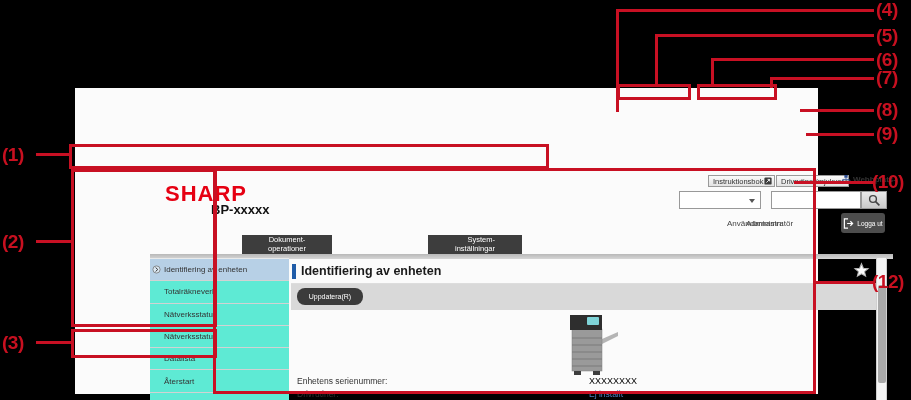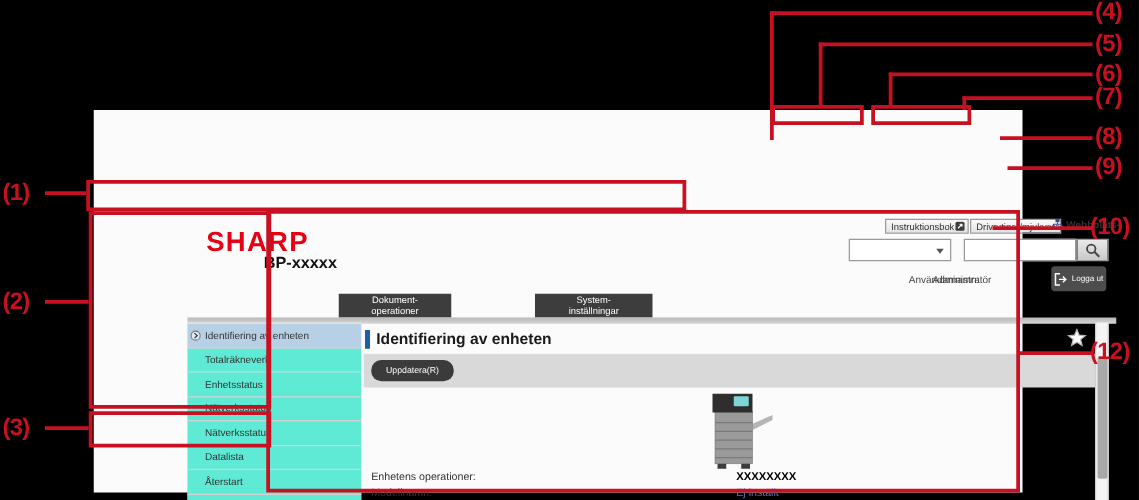--- a/index.html
+++ b/index.html
@@ -61,21 +61,21 @@
   .m-title-rule{position:absolute;left:216px;top:195px;width:585px;height:1px;background:#ddd;}
   .toolbar{position:absolute;left:216px;top:196px;width:585px;height:26px;background:#d9d9d9;}
   .update-btn{position:absolute;left:222px;top:200px;width:66px;height:17px;background:#3b3b3b;
               border-radius:8px;color:#fff;font-size:7px;display:flex;align-items:center;
               justify-content:center;cursor:pointer;}
   .star{position:absolute;left:778px;top:174px;width:17px;height:17px;cursor:pointer;}
   .printer{position:absolute;left:490px;top:224px;}
   .info-row{position:absolute;left:222px;width:570px;height:12px;font-size:8.5px;color:#333;}
   .info-row .lbl{position:absolute;left:0;}
   .info-row .val{position:absolute;left:292px;color:#333;}
-  .val[data-state="bold"]{font-weight:bold;color:#000;font-size:9px;}
+  .val[data-state="bold"]{font-weight:normal;color:#000;font-size:9px;}
   .val[data-state="link"]{color:#4d7fbe;cursor:pointer;}
 
   
   .scroll-track{position:absolute;left:801px;top:170px;width:11px;height:224px;background:#f4f4f4;
                 border-left:1px solid #cfcfcf;border-right:1px solid #cfcfcf;}
   .scroll-thumb{position:absolute;left:802.5px;top:197px;width:8px;height:98px;background:#a9a9a9;
                 border-radius:2px;cursor:pointer;}
 
   
   .co-label{position:absolute;color:#c81020;font-size:19px;font-weight:800;line-height:20px;
@@ -132,40 +132,37 @@
     <span class="user-line" style="left:652px;">Användarnamn:</span>
     <span class="user-line" style="left:671px;">Administratör</span>
     <div class="logout-btn">
       <svg width="11" height="11" viewBox="0 0 12 12">
         <path d="M5.5 1 H1.5 V11 H5.5" stroke="#fff" stroke-width="1.3" fill="none"></path>
         <path d="M4.5 6 H10 M8 3.5 L10.5 6 L8 8.5" stroke="#fff" stroke-width="1.3" fill="none"></path>
       </svg>
       <span>Logga ut</span>
     </div>
 
-    <div class="tab dark" style="left:167px;width:90px;margin-left:29px;">Dokument-
+    <div class="tab dark" style="left:167px;width:90px;">Dokument-
 operationer</div>
-    <div class="tab dark" style="left:353px;width:94px;">System-
+    <div class="tab dark" style="left:353px;width:94px;text-align:right;">System-
 inställningar</div>
     <div class="tab-strip"></div>
 
     <div class="side-bg"></div>
     <div class="side-menu">
       <div class="side-item selected">
         <svg class="sel-ico" viewBox="0 0 10 10">
           <circle cx="5" cy="5" r="4" fill="#dce9f4" stroke="#777" stroke-width="0.9"></circle>
           <path d="M4 2.8 L6.4 5 L4 7.2" stroke="#333" stroke-width="1.1" fill="none"></path>
         </svg>
         <span>Identifiering av enheten</span>
       </div>
       <div class="side-item">
           <span>Totalräkneverk</span>
-        </div>
-      <div class="side-item">
-          <span>Enhetsstatus</span>
         </div>
       <div class="side-item">
           <span>Nätverksstatus</span>
         </div>
       <div class="side-item">
           <span>Nätverksstatus</span>
         </div>
       <div class="side-item">
           <span>Datalista</span>
         </div>
@@ -192,25 +189,25 @@
       <line x1="7" y1="26" x2="37" y2="26" stroke="#7a7a7a"></line>
       <line x1="7" y1="33" x2="37" y2="33" stroke="#7a7a7a"></line>
       <line x1="7" y1="40" x2="37" y2="40" stroke="#7a7a7a"></line>
       <line x1="7" y1="47" x2="37" y2="47" stroke="#7a7a7a"></line>
       <line x1="7" y1="54" x2="37" y2="54" stroke="#7a7a7a"></line>
       <rect x="9" y="59" width="7" height="4" fill="#3c3c3c"></rect>
       <rect x="28" y="59" width="7" height="4" fill="#3c3c3c"></rect>
     </svg>
 
     <div class="info-row" style="top:288px;">
-      <span class="lbl">Enhetens operationer:</span>
+      <span class="lbl">Enhetens serienummer:</span>
       <span class="val" data-state="bold">XXXXXXXX</span>
     </div>
     <div class="info-row" style="top:301px;">
-      <span class="lbl">Modellnamn:</span>
+      <span class="lbl">Drivrutiner:</span>
       <span class="val" data-state="link">Ej inställt</span>
     </div>
 
     <div class="scroll-track"></div>
     <div class="scroll-thumb"></div>
   </div>
 
   <div class="co-box" style="left:69px;top:144px;width:480px;height:25px;"></div>
   <div class="co-box" style="left:71px;top:169px;width:146px;height:158px;"></div>
   <div class="co-box" style="left:71px;top:329px;width:146px;height:29px;"></div>

